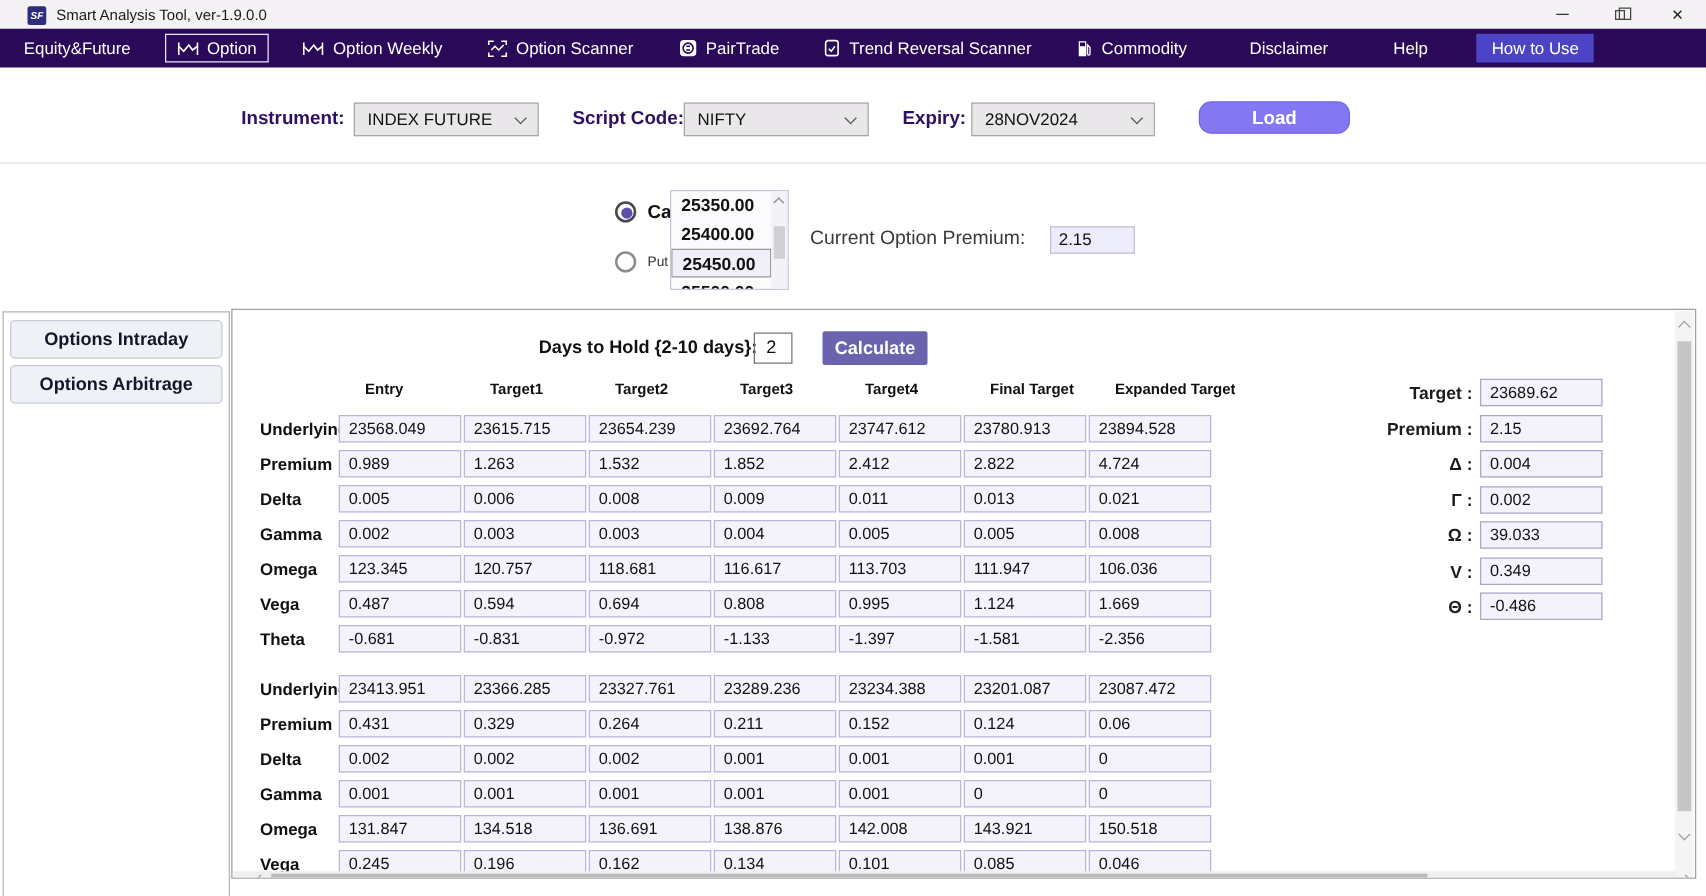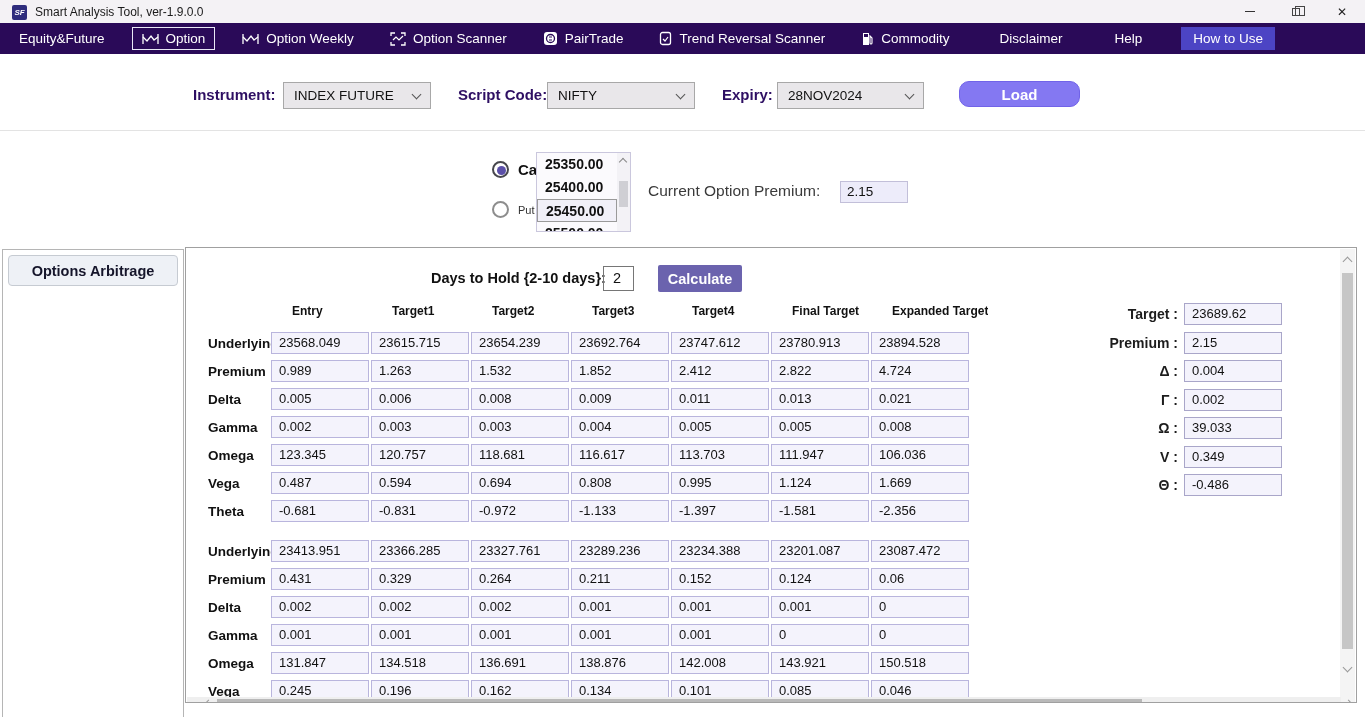--- a/index.html
+++ b/index.html
@@ -1,21 +1,21 @@
 <!DOCTYPE html>
 <html><head>
 <meta charset="utf-8">
 <style>
   * { margin:0; padding:0; box-sizing:border-box; }
   html,body { width:1365px; height:717px; overflow:hidden; background:#fff;
     font-family:"Liberation Sans", sans-serif; color:#111; }
 
   
   .titlebar { position:absolute; left:0; top:0; width:1365px; height:24px;
-    background:#f4f2f5; display:flex; align-items:center; padding-left:12px; }
+    background:#f4f2f5; display:flex; align-items:center; padding-left:22px; }
   .app-icon { width:15px; height:15px; background:#2f2d7d; border-radius:2px;
     color:#fff; font-size:8px; font-weight:bold; display:flex; align-items:center;
     justify-content:center; font-style:italic; }
   .win-title { margin-left:8px; font-size:12px; color:#1a1a1a; }
   .win-controls { position:absolute; right:0; top:0; height:23px; display:flex; }
   .win-btn { width:46px; height:23px; display:flex; align-items:center; justify-content:center; }
   .min-glyph { width:10px; height:1px; background:#333; }
   .restore-glyph { width:8px; height:8px; border:1px solid #444; position:relative; }
   .restore-glyph::before { content:''; position:absolute; top:-3px; left:2px;
     width:8px; height:8px; border:1px solid #444; }
@@ -247,20 +247,21 @@
     </div>
   <div class="strike-sb">
     <div class="chev-up"></div>
     <div class="thumb"></div>
   </div>
 </div>
 <span class="premium-label">Current Option Premium:</span>
 <div class="premium-input">2.15</div>
 
 <div class="sidebar">
+  <div class="side-btn b1">Options Intraday</div>
   <div class="side-btn b3">Options Arbitrage</div>
 </div>
 
 <div class="panel">
   <span class="days-label">Days to Hold {2-10 days}:</span>
   <div class="days-input">2</div>
   <div class="calc-btn">Calculate</div>
 
   <div class="tbl-viewport">
     <div class="thead">

